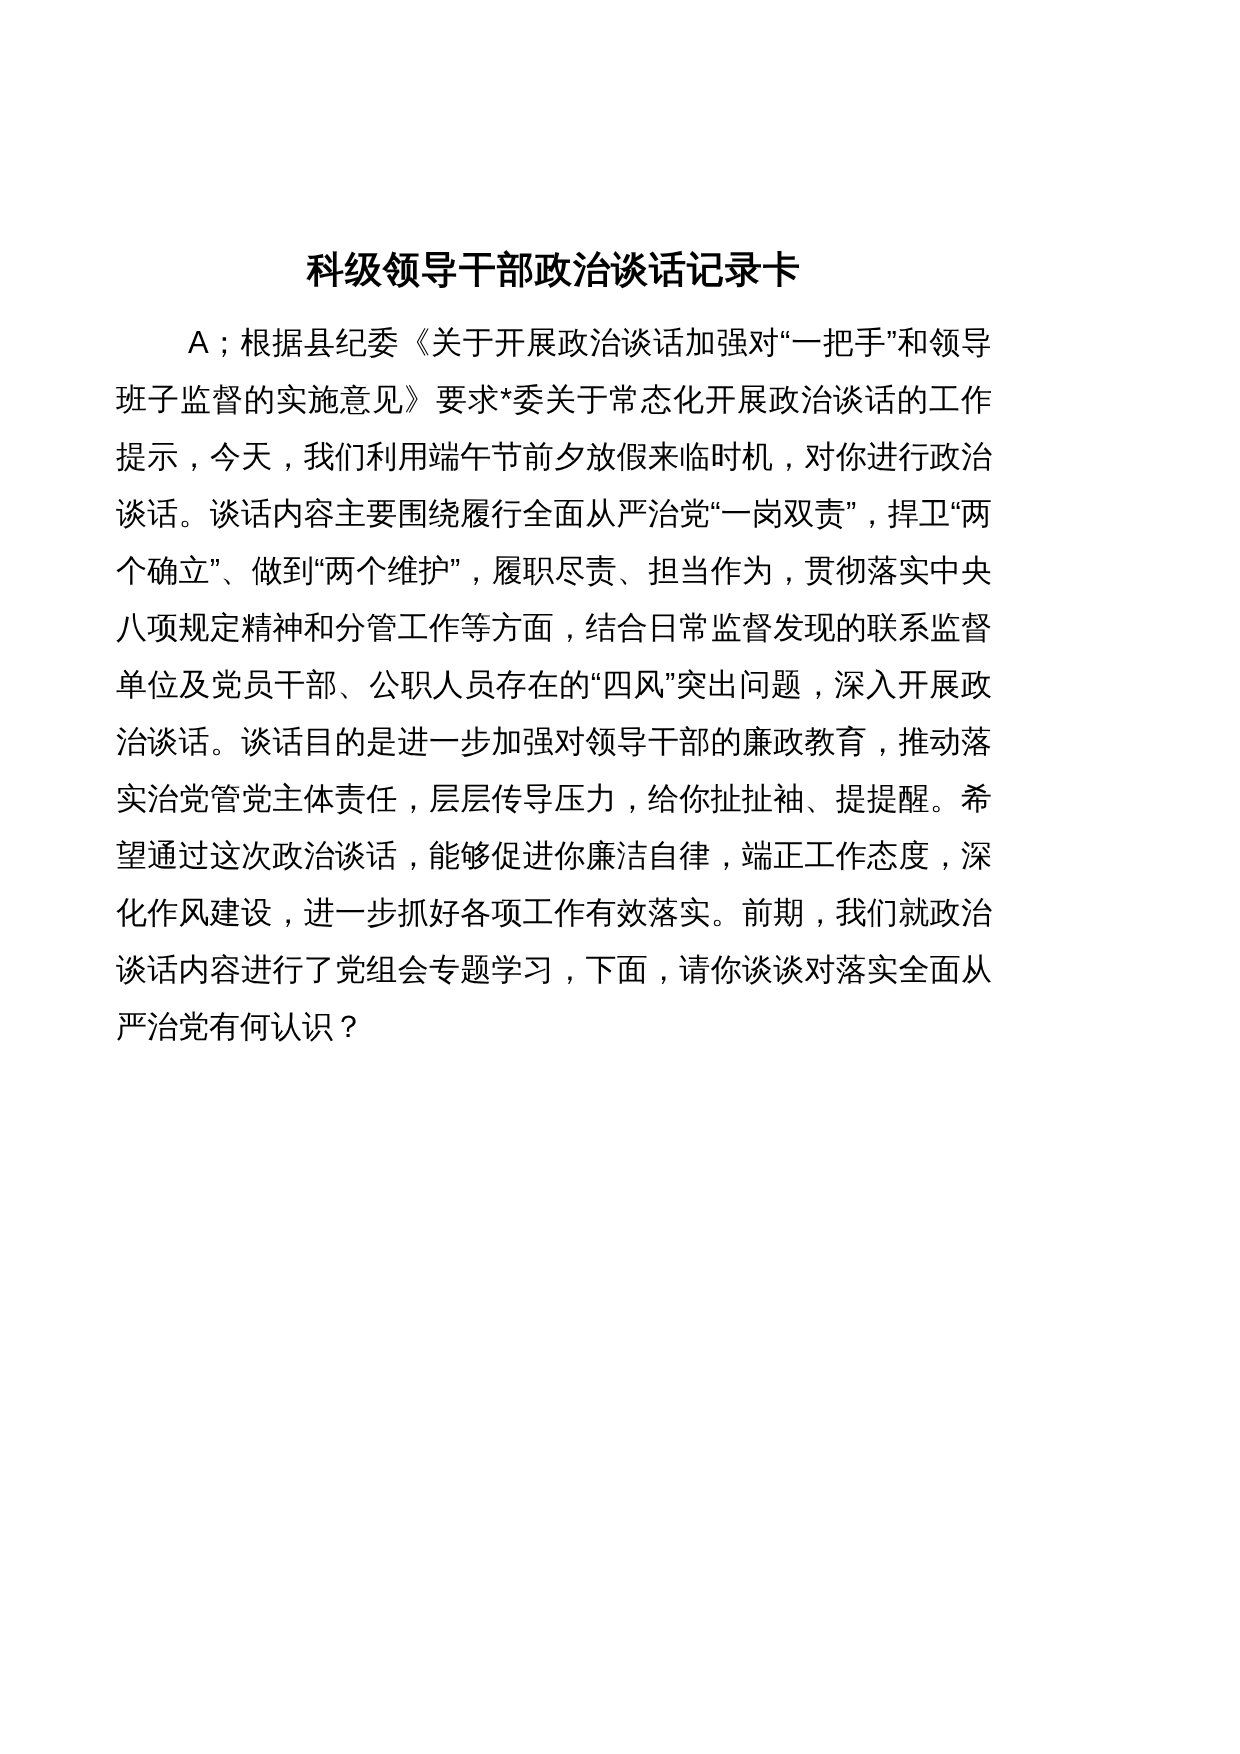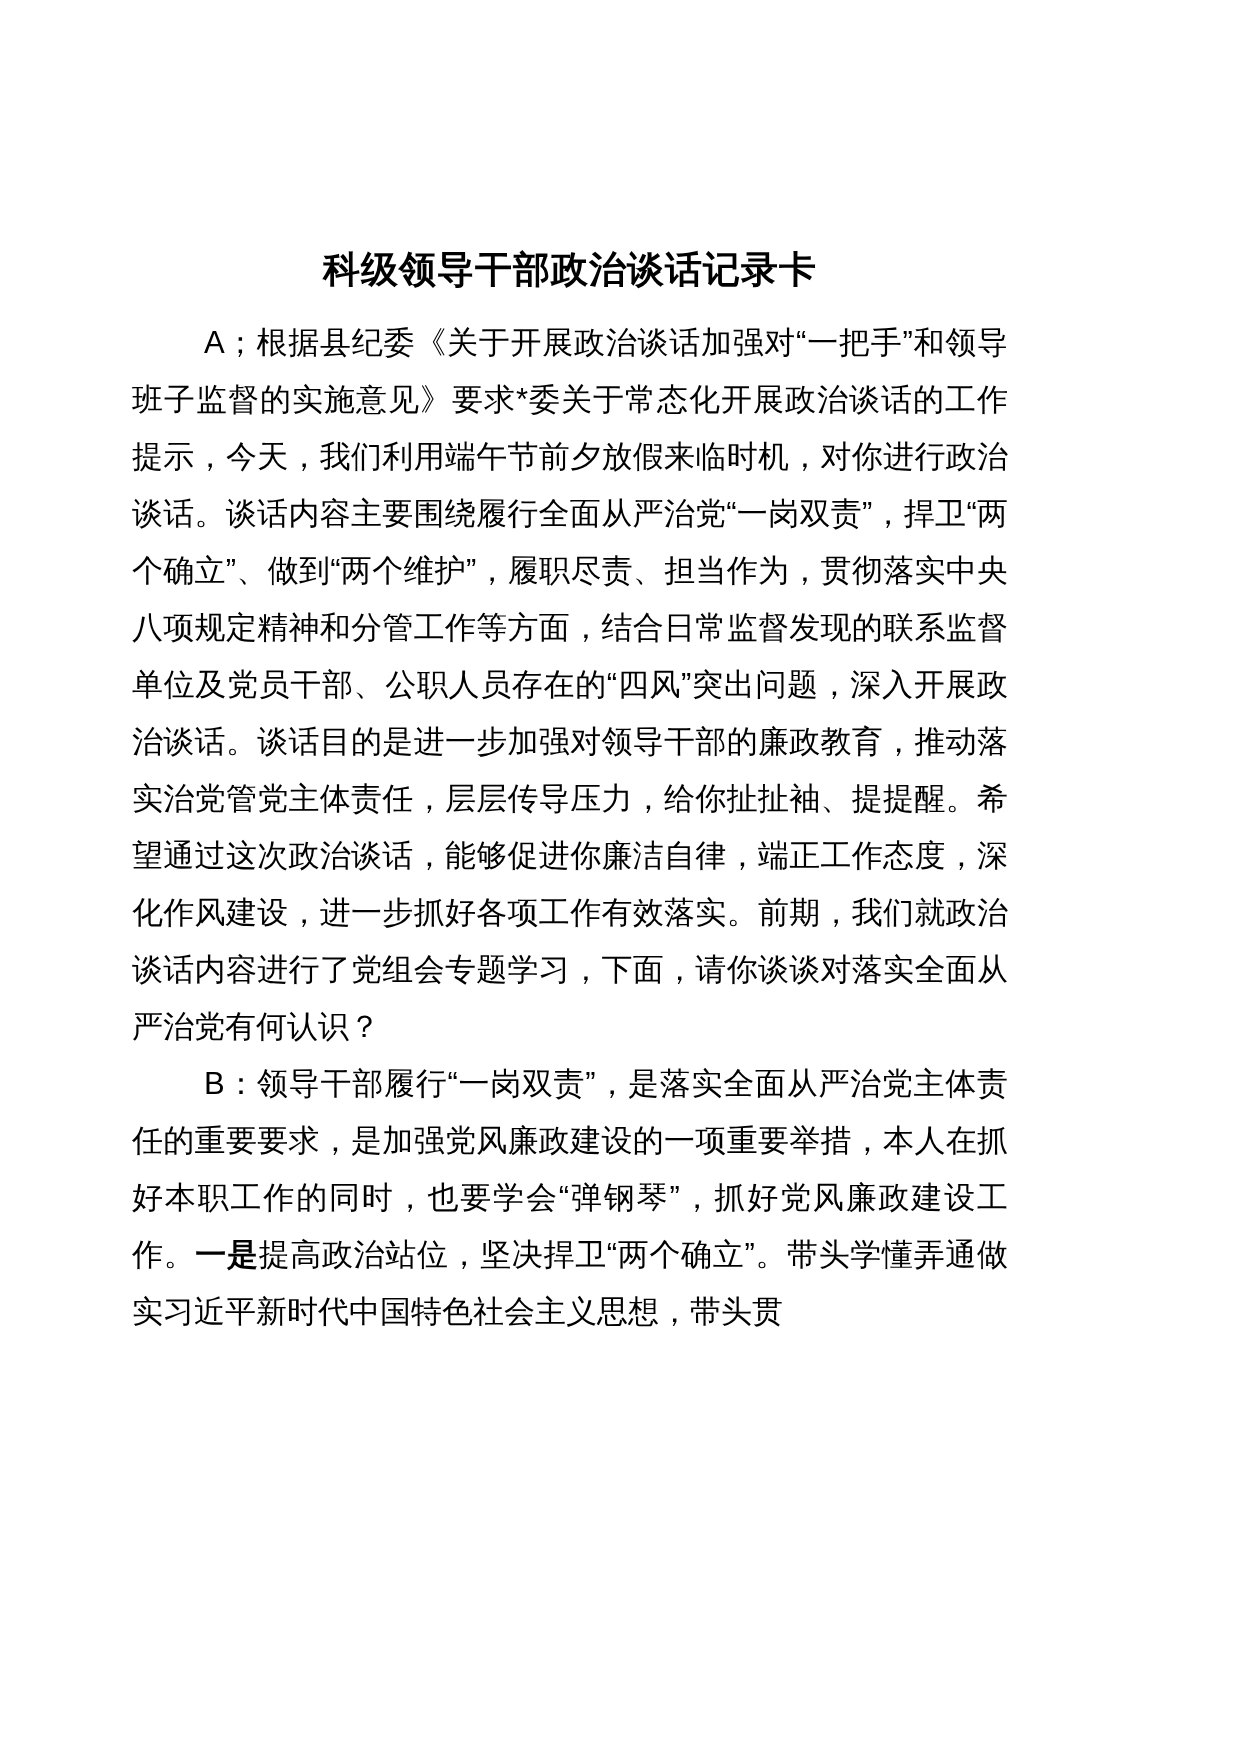--- a/index.html
+++ b/index.html
@@ -14,21 +14,21 @@
   .page {
     position: relative;
     width: 1240px;
     height: 1754px;
     background: #ffffff;
     box-sizing: border-box;
     overflow: hidden;
   }
   .content {
     position: absolute;
-    left: 132px;
+    left: 116px;
     top: 0;
     width: 876px;
   }
   .doc-title {
     font-size: 37px;
     font-weight: bold;
     text-align: center;
     letter-spacing: 1px;
     margin: 0;
     padding-top: 248px;
@@ -59,17 +59,16 @@
 </head>
 <body>
 
 <div class="page">
   <div class="content">
 
     <h1 class="doc-title">科级领导干部政治谈话记录卡</h1>
 
     <div class="body-block">
       <p class="para"><span>A；根据县纪委《关于开展政治谈话加强对“一把手”和领导班子监督的实施意见》要求*委关于常态化开展政治谈话的工作提示，今天，我们利用端午节前夕放假来临时机，对你进行政治谈话。谈话内容主要围绕履行全面从严治党“一岗双责”，捍卫“两个确立”、做到“两个维护”，履职尽责、担当作为，贯彻落实中央八项规定精神和分管工作等方面，结合日常监督发现的联系监督单位及党员干部、公职人员存在的“四风”突出问题，深入开展政治谈话。谈话目的是进一步加强对领导干部的廉政教育，推动落实治党管党主体责任，层层传导压力，给你扯扯袖、提提醒。希望通过这次政治谈话，能够促进你廉洁自律，端正工作态度，深化作风建设，进一步抓好各项工作有效落实。前期，我们就政治谈话内容进行了党组会专题学习，下面，请你谈谈对落实全面从严治党有何认识？</span></p>
-      <p class="para"><span>B：领导干部履行“一岗双责”，是落实全面从严治党主体责任的重要要求，是加强党风廉政建设的一项重要举措，本人在抓好本职工作的同时，也要学会“弹钢琴”，抓好党风廉政建设工作。</span><span class="bold-run">一是</span><span>提高政治站位，坚决捍卫“两个确立”。带头学懂弄通做实习近平新时代中国特色社会主义思想，带头贯</span></p>
     </div>
 
   </div>
 </div>
 
 </body></html>

